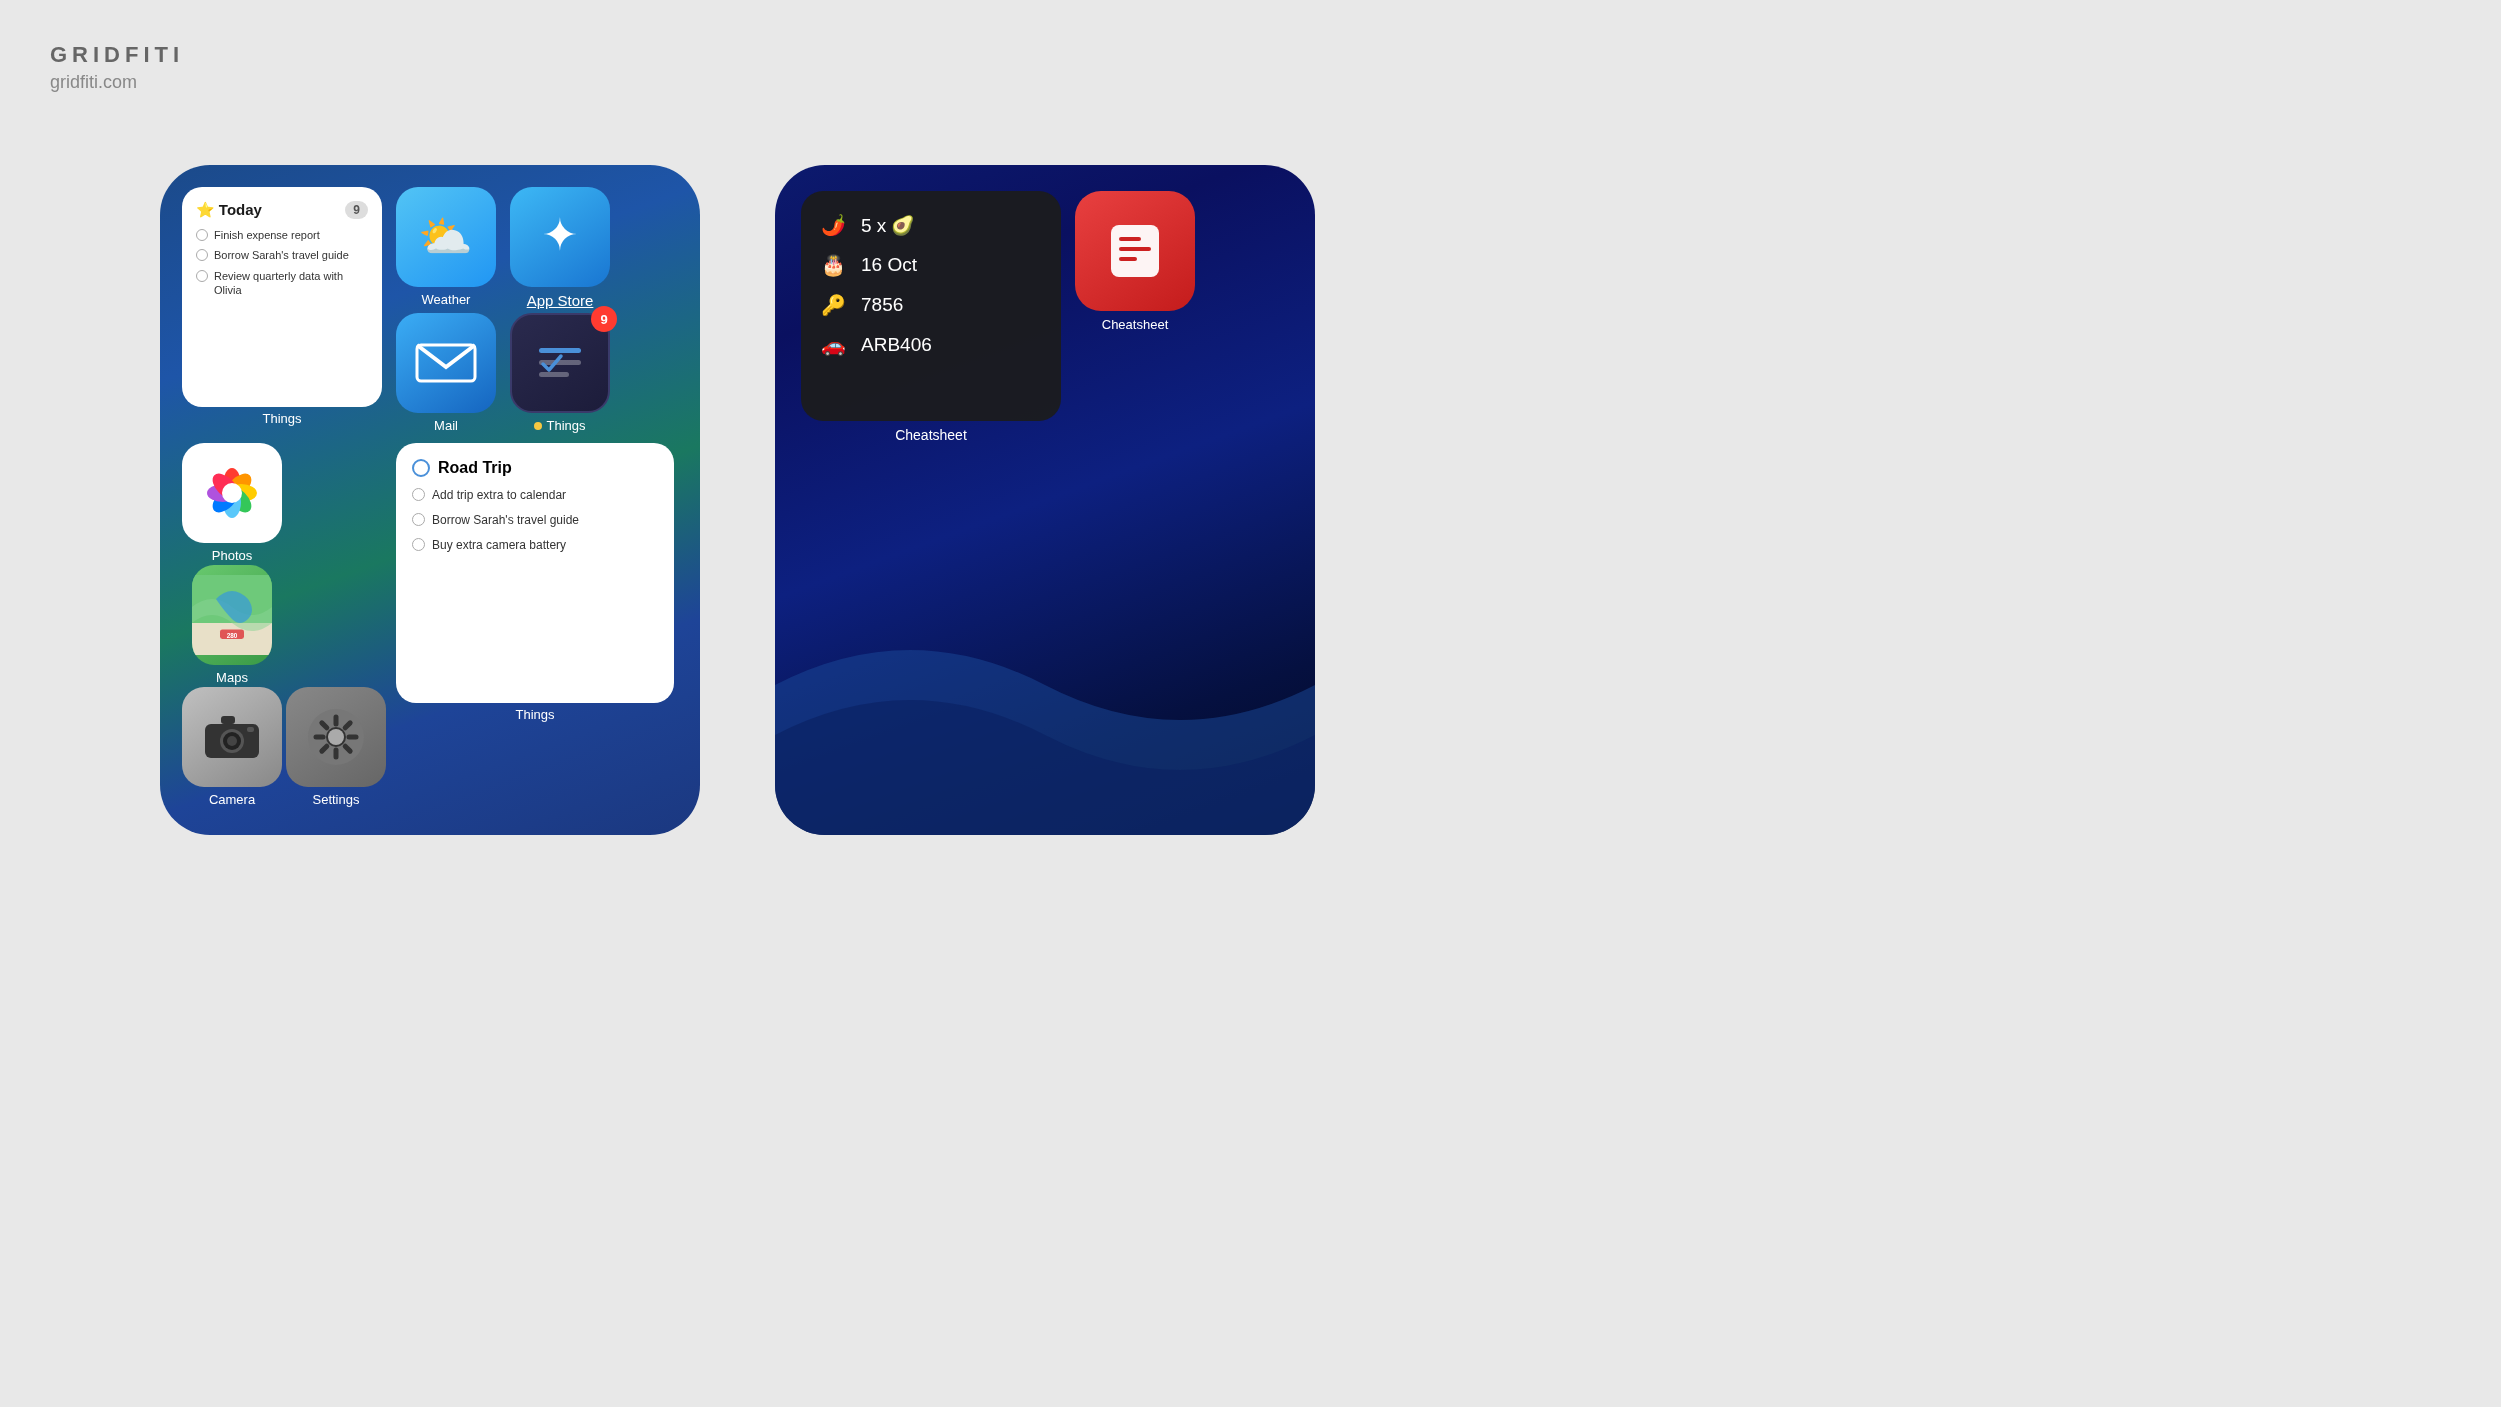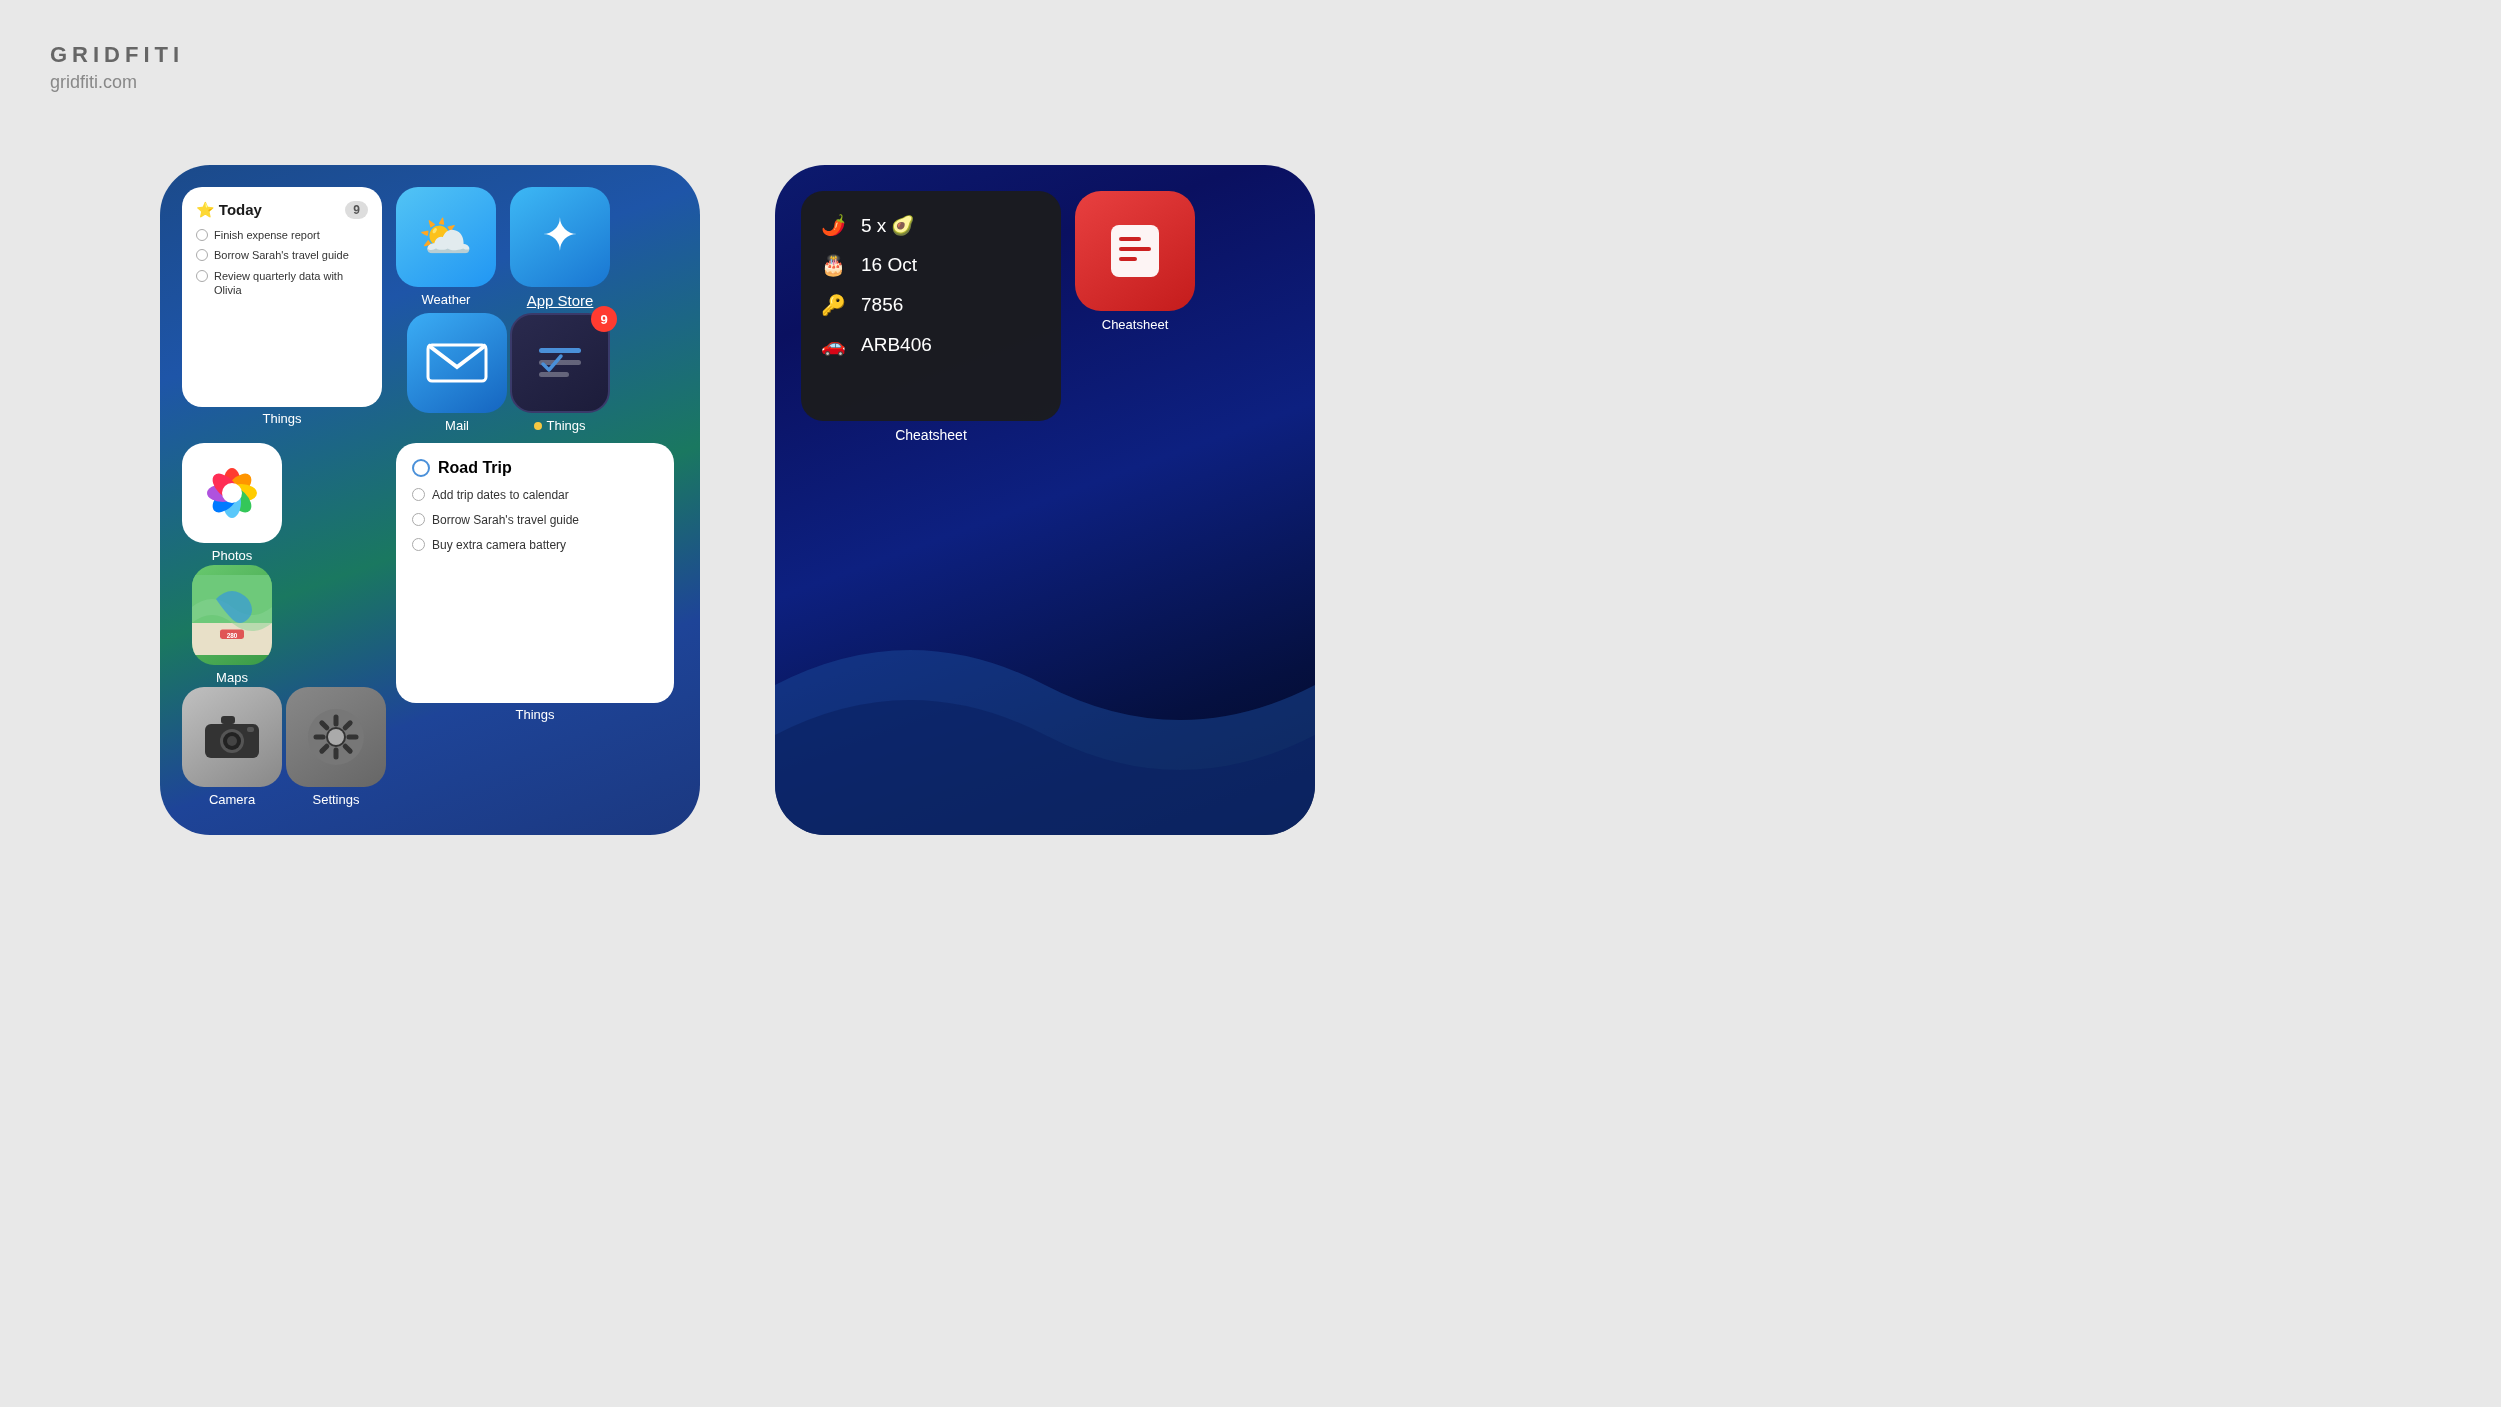--- a/index.html
+++ b/index.html
@@ -44,21 +44,21 @@
   <span style="font-size:13px;color:white;">Weather</span>
 </div>
     <div style="position: absolute; left: 350px; top: 22px; width: 100px; display: flex; flex-direction: column; align-items: center; gap: 5px; cursor: pointer;">
   <div style="width:100px;height:100px;border-radius:22px;background:linear-gradient(145deg,#3db8f5,#1976d2);display:flex;align-items:center;justify-content:center;">
     <svg width="62" height="62" viewBox="0 0 62 62">
           <text x="31" y="44" text-anchor="middle" font-size="44" fill="white">✦</text>
         </svg>
   </div>
   <span style="font-size:15px;color:white;text-decoration:underline;">App Store</span>
 </div>
-    <div style="position: absolute; left: 236px; top: 148px; width: 100px; display: flex; flex-direction: column; align-items: center; gap: 5px; cursor: pointer; margin-left: 11px;">
+    <div style="position: absolute; left: 236px; top: 148px; width: 100px; display: flex; flex-direction: column; align-items: center; gap: 5px; cursor: pointer;">
   <div style="width:100px;height:100px;border-radius:22px;background:linear-gradient(145deg,#3badf5,#1565c0);display:flex;align-items:center;justify-content:center;">
     <svg width="62" height="44" viewBox="0 0 62 44">
           <rect width="62" height="44" rx="4" fill="none"></rect>
           <polyline points="2,4 31,26 60,4" stroke="white" stroke-width="4" fill="none"></polyline>
           <rect x="2" y="4" width="58" height="36" rx="4" stroke="white" stroke-width="3" fill="none"></rect>
         </svg>
   </div>
   <span style="font-size:13px;color:white;">Mail</span>
 </div>
     <div style="position: absolute; left: 350px; top: 148px; width: 100px; display: flex; flex-direction: column; align-items: center; gap: 5px; cursor: pointer;">
@@ -107,21 +107,21 @@
   <span style="font-size:13px;color:white;">Maps</span>
 </div>
     <div style="position: absolute; left: 236px; top: 278px; width: 278px; height: 260px; background: white; border-radius: 20px; padding: 16px; box-sizing: border-box;">
   <div style="display:flex;align-items:center;gap:8px;margin-bottom:10px;font-size:16px;font-weight:700;">
     <span style="width:18px;height:18px;border:2.5px solid #4a90d9;border-radius:50%;display:inline-block;flex-shrink:0;"></span>
     <span>Road Trip</span>
   </div>
 
   <div style="display:flex;align-items:flex-start;gap:7px;margin-bottom:9px;font-size:12px;color:#333;line-height:1.35;">
     <span style="width:13px;height:13px;border:1.5px solid #aaa;border-radius:50%;flex-shrink:0;margin-top:1px;display:inline-block;"></span>
-    <span>Add trip dates to calendar</span>
+    <span>Add trip extra to calendar</span>
   </div>
   <div style="display:flex;align-items:flex-start;gap:7px;margin-bottom:9px;font-size:12px;color:#333;line-height:1.35;">
     <span style="width:13px;height:13px;border:1.5px solid #aaa;border-radius:50%;flex-shrink:0;margin-top:1px;display:inline-block;"></span>
     <span>Borrow Sarah's travel guide</span>
   </div>
   <div style="display:flex;align-items:flex-start;gap:7px;margin-bottom:9px;font-size:12px;color:#333;line-height:1.35;">
     <span style="width:13px;height:13px;border:1.5px solid #aaa;border-radius:50%;flex-shrink:0;margin-top:1px;display:inline-block;"></span>
     <span>Buy extra camera battery</span>
   </div>
 </div>

